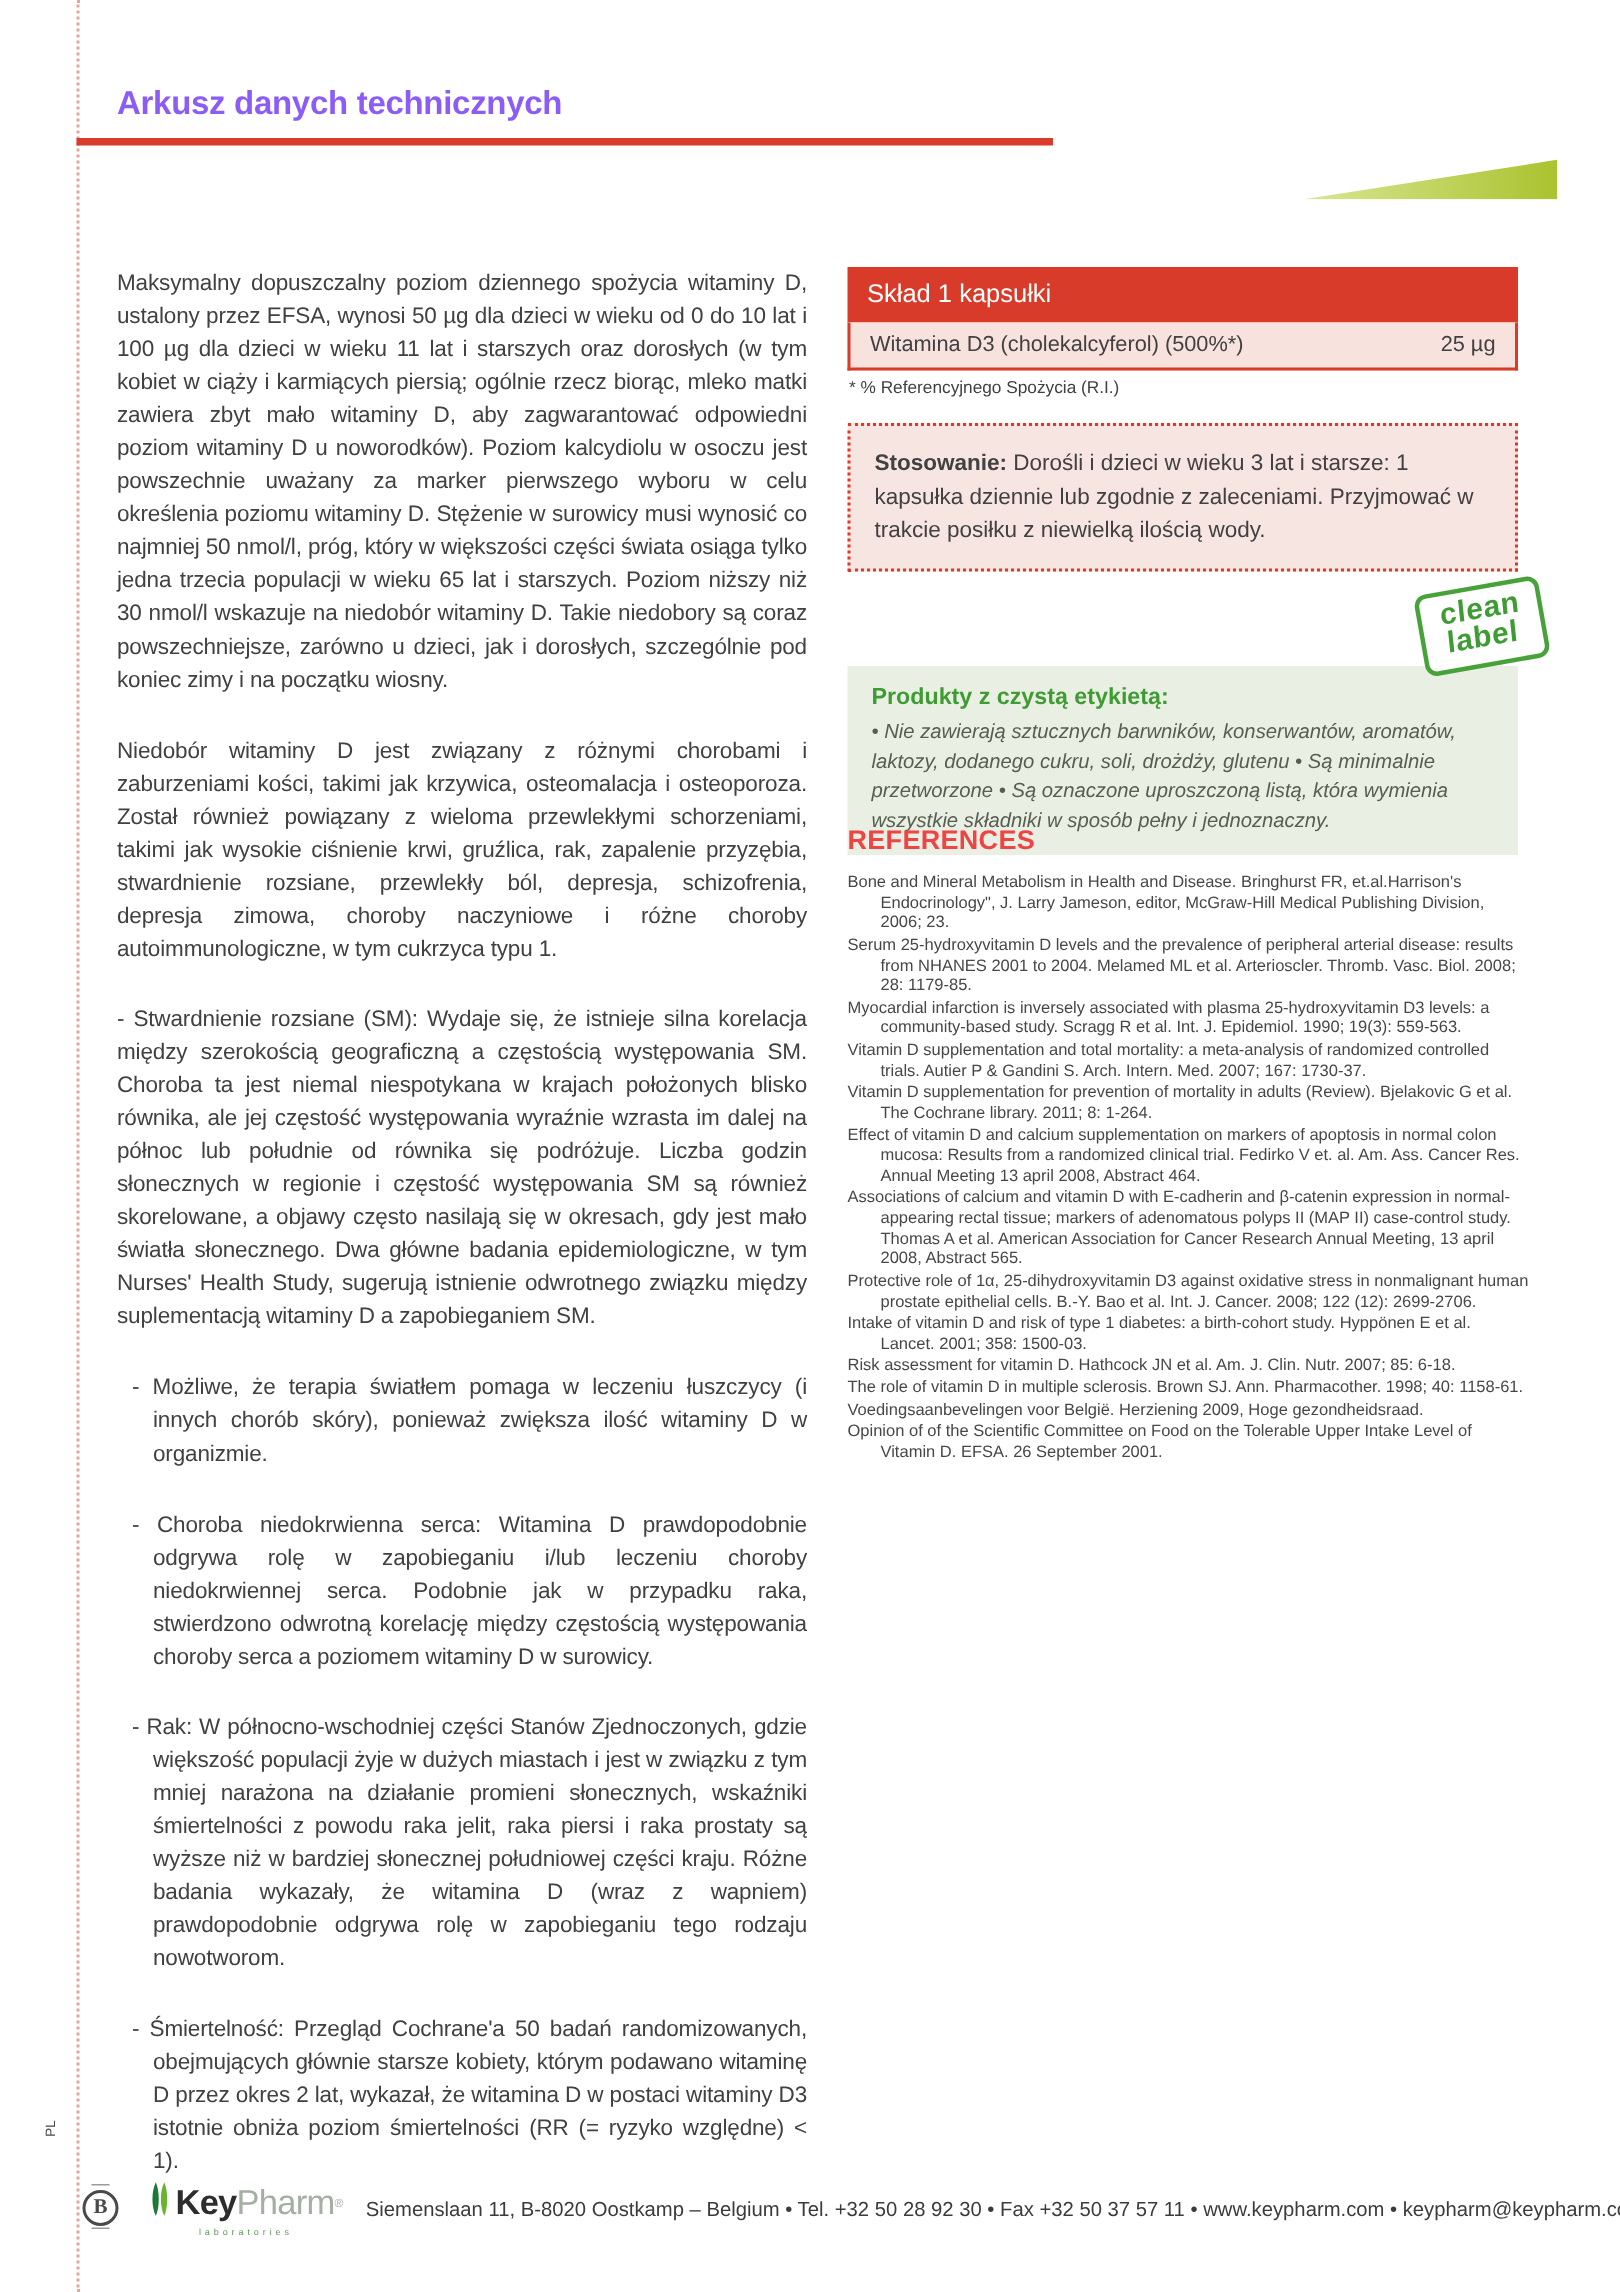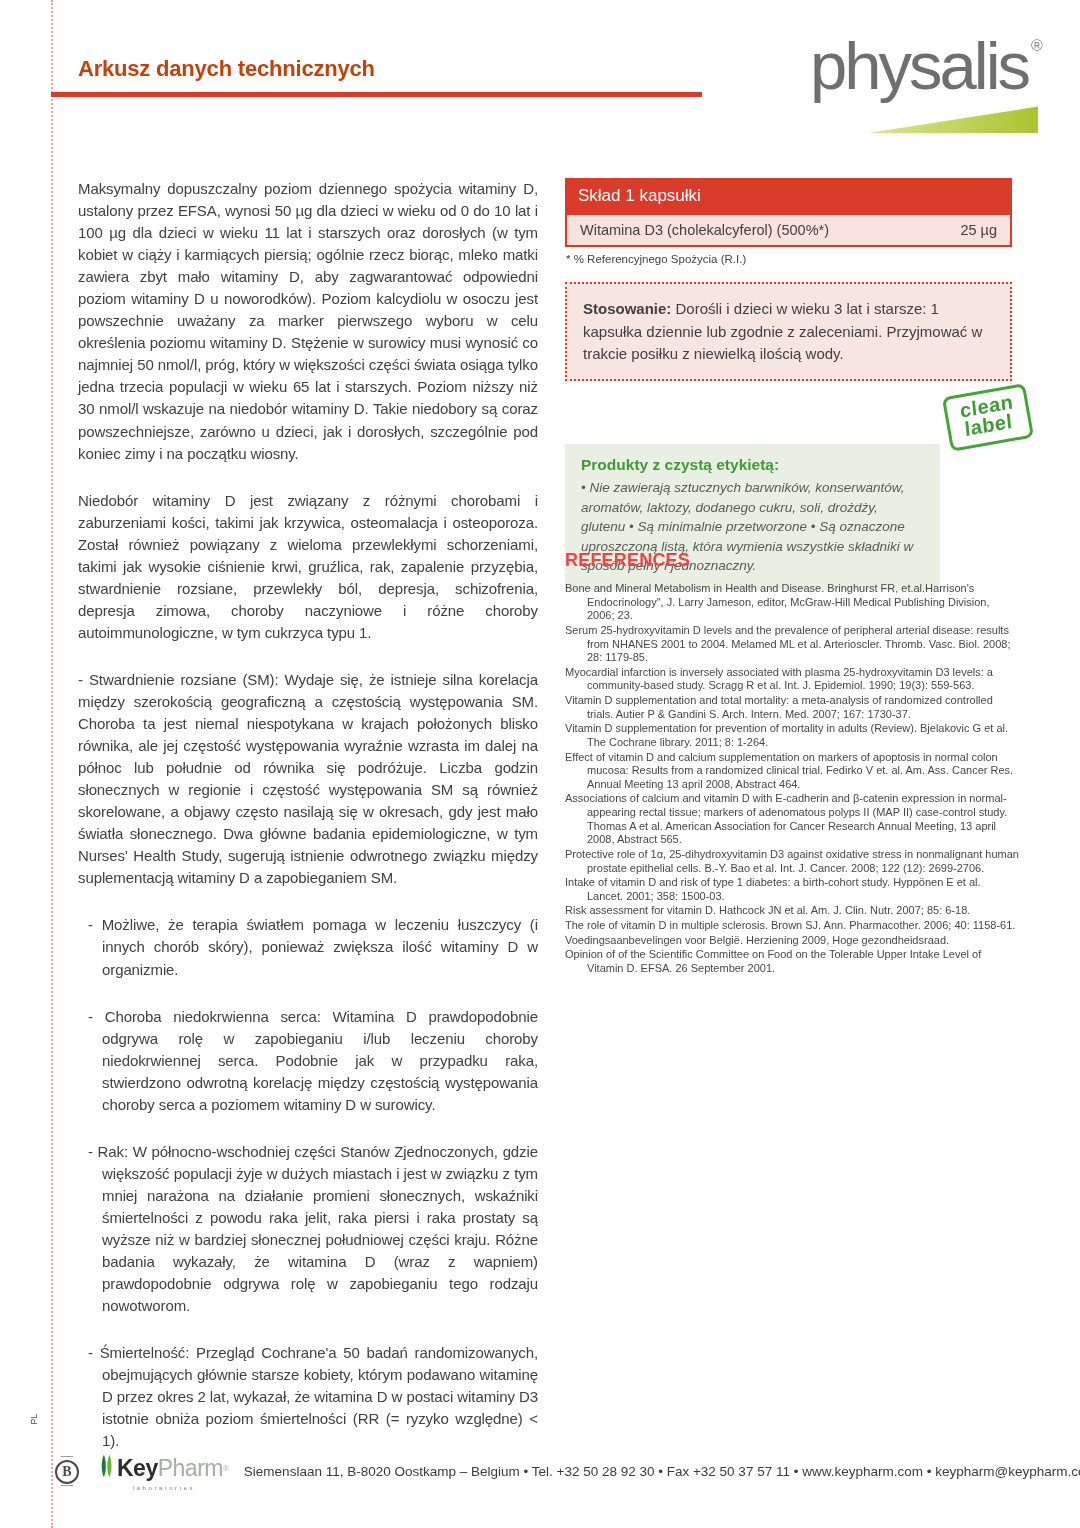--- a/index.html
+++ b/index.html
@@ -17,21 +17,21 @@
     left: 51px; top: 0; bottom: 0;
     width: 0;
     border-left: 2px dotted #e7a49b;
   }
   
   .doc-title {
     position: absolute;
     left: 78px; top: 56px;
     font-size: 22px;
     font-weight: bold;
-    color: #c2410c;
+    color: #8b5cf6;
     letter-spacing: -0.2px;
   }
   .title-bar {
     position: absolute;
     left: 51px; top: 92px;
     width: 651px; height: 5px;
     background: #d93b2a;
   }
   .logo {
     position: absolute;
@@ -135,21 +135,21 @@
     color: #3f9c35;
     font-weight: bold;
     font-size: 20px;
     line-height: 0.95;
     letter-spacing: 0.5px;
     transform: skewX(-4deg);
   }
   .clean-box {
     position: absolute;
     left: 565px; top: 444px;
-    width: 375px;
+    width: 447px;
     background: #e9efe2;
     padding: 12px 16px 14px;
   }
   .clean-heading {
     color: #3f9c35;
     font-weight: bold;
     font-size: 15.5px;
     margin-bottom: 4px;
   }
   .clean-body {
@@ -243,21 +243,20 @@
 <body>
 
 <div class="page">
 
   <div class="crop-line"></div>
 
   <div class="doc-title">Arkusz danych technicznych</div>
   <div class="title-bar"></div>
 
   <div class="logo">
-    <div class="logo-text"><span>physalis</span><span class="logo-reg">®</span></div>
     <div class="logo-wedge"></div>
   </div>
 
   <div class="col-left">
     <p>Maksymalny dopuszczalny poziom dziennego spożycia witaminy D, ustalony przez EFSA, wynosi 50 µg dla dzieci w wieku od 0 do 10 lat i 100 µg dla dzieci w wieku 11 lat i starszych oraz dorosłych (w tym kobiet w ciąży i karmiących piersią; ogólnie rzecz biorąc, mleko matki zawiera zbyt mało witaminy D, aby zagwarantować odpowiedni poziom witaminy D u noworodków). Poziom kalcydiolu w osoczu jest powszechnie uważany za marker pierwszego wyboru w celu określenia poziomu witaminy D. Stężenie w surowicy musi wynosić co najmniej 50 nmol/l, próg, który w większości części świata osiąga tylko jedna trzecia populacji w wieku 65 lat i starszych. Poziom niższy niż 30 nmol/l wskazuje na niedobór witaminy D. Takie niedobory są coraz powszechniejsze, zarówno u dzieci, jak i dorosłych, szczególnie pod koniec zimy i na początku wiosny.</p>
     <p>Niedobór witaminy D jest związany z różnymi chorobami i zaburzeniami kości, takimi jak krzywica, osteomalacja i osteoporoza. Został również powiązany z wieloma przewlekłymi schorzeniami, takimi jak wysokie ciśnienie krwi, gruźlica, rak, zapalenie przyzębia, stwardnienie rozsiane, przewlekły ból, depresja, schizofrenia, depresja zimowa, choroby naczyniowe i różne choroby autoimmunologiczne, w tym cukrzyca typu 1.</p>
     <p>- Stwardnienie rozsiane (SM): Wydaje się, że istnieje silna korelacja między szerokością geograficzną a częstością występowania SM. Choroba ta jest niemal niespotykana w krajach położonych blisko równika, ale jej częstość występowania wyraźnie wzrasta im dalej na północ lub południe od równika się podróżuje. Liczba godzin słonecznych w regionie i częstość występowania SM są również skorelowane, a objawy często nasilają się w okresach, gdy jest mało światła słonecznego. Dwa główne badania epidemiologiczne, w tym Nurses' Health Study, sugerują istnienie odwrotnego związku między suplementacją witaminy D a zapobieganiem SM.</p>
     <p class="hang">- Możliwe, że terapia światłem pomaga w leczeniu łuszczycy (i innych chorób skóry), ponieważ zwiększa ilość witaminy D w organizmie.</p>
     <p class="hang">- Choroba niedokrwienna serca: Witamina D prawdopodobnie odgrywa rolę w zapobieganiu i/lub leczeniu choroby niedokrwiennej serca. Podobnie jak w przypadku raka, stwierdzono odwrotną korelację między częstością występowania choroby serca a poziomem witaminy D w surowicy.</p>
     <p class="hang">- Rak: W północno-wschodniej części Stanów Zjednoczonych, gdzie większość populacji żyje w dużych miastach i jest w związku z tym mniej narażona na działanie promieni słonecznych, wskaźniki śmiertelności z powodu raka jelit, raka piersi i raka prostaty są wyższe niż w bardziej słonecznej południowej części kraju. Różne badania wykazały, że witamina D (wraz z wapniem) prawdopodobnie odgrywa rolę w zapobieganiu tego rodzaju nowotworom.</p>
@@ -294,21 +293,21 @@
     <div class="ref">Bone and Mineral Metabolism in Health and Disease. Bringhurst FR, et.al.Harrison's Endocrinology", J. Larry Jameson, editor, McGraw-Hill Medical Publishing Division, 2006; 23.</div>
     <div class="ref">Serum 25-hydroxyvitamin D levels and the prevalence of peripheral arterial disease: results from NHANES 2001 to 2004. Melamed ML et al. Arterioscler. Thromb. Vasc. Biol. 2008; 28: 1179-85.</div>
     <div class="ref">Myocardial infarction is inversely associated with plasma 25-hydroxyvitamin D3 levels: a community-based study.  Scragg R et al. Int. J. Epidemiol. 1990; 19(3): 559-563.</div>
     <div class="ref">Vitamin D supplementation and total mortality: a meta-analysis of randomized controlled trials. Autier P &amp; Gandini S. Arch. Intern. Med. 2007; 167: 1730-37.</div>
     <div class="ref">Vitamin D supplementation for prevention of mortality in adults (Review). Bjelakovic G et al. The Cochrane library. 2011; 8: 1-264.</div>
     <div class="ref">Effect of vitamin D and calcium supplementation on markers of apoptosis in normal colon mucosa: Results from a randomized clinical trial. Fedirko V et. al. Am. Ass. Cancer Res. Annual Meeting 13 april 2008, Abstract 464.</div>
     <div class="ref">Associations of calcium and vitamin D with E-cadherin and β-catenin expression in normal-appearing rectal tissue; markers of adenomatous polyps II (MAP II) case-control study. Thomas A et al. American Association for Cancer Research Annual Meeting, 13 april 2008, Abstract 565.</div>
     <div class="ref">Protective role of 1α, 25-dihydroxyvitamin D3 against oxidative stress in nonmalignant human prostate epithelial cells. B.-Y. Bao et al. Int. J. Cancer. 2008; 122 (12): 2699-2706.</div>
     <div class="ref">Intake of vitamin D and risk of type 1 diabetes: a birth-cohort study. Hyppönen E et al. Lancet. 2001; 358: 1500-03.</div>
     <div class="ref">Risk assessment for vitamin D. Hathcock JN et al. Am. J. Clin. Nutr. 2007; 85: 6-18.</div>
-    <div class="ref">The role of vitamin D in multiple sclerosis. Brown SJ. Ann. Pharmacother. 2006; 40: 1158-61.</div>
+    <div class="ref">The role of vitamin D in multiple sclerosis. Brown SJ. Ann. Pharmacother. 1998; 40: 1158-61.</div>
     <div class="ref">Voedingsaanbevelingen voor België. Herziening 2009, Hoge gezondheidsraad.</div>
     <div class="ref">Opinion of of the Scientific Committee on Food on the Tolerable Upper Intake Level of Vitamin D. EFSA. 26 September 2001.</div>
   </div>
 
   <div class="pl-label">PL</div>
 
   <div class="footer">
     <div class="bcorp">
       <div class="bcorp-tiny"></div>
       <div class="bcorp-circle">B</div>

